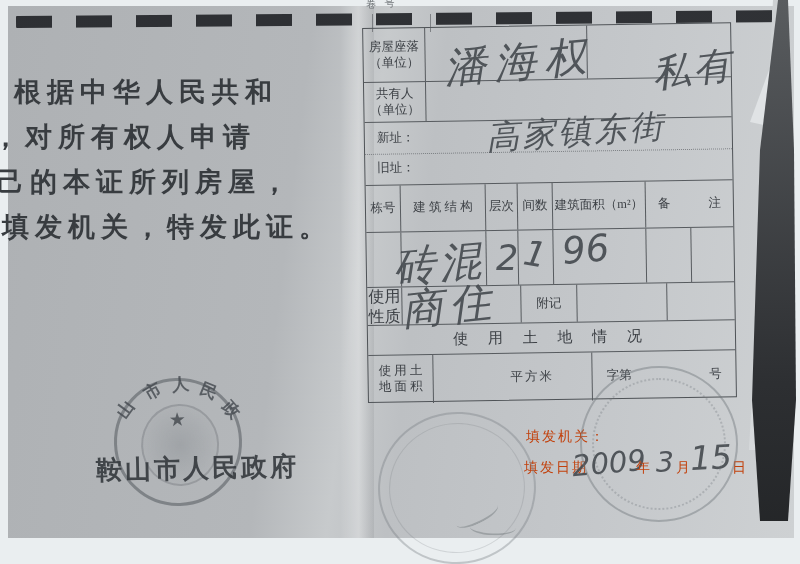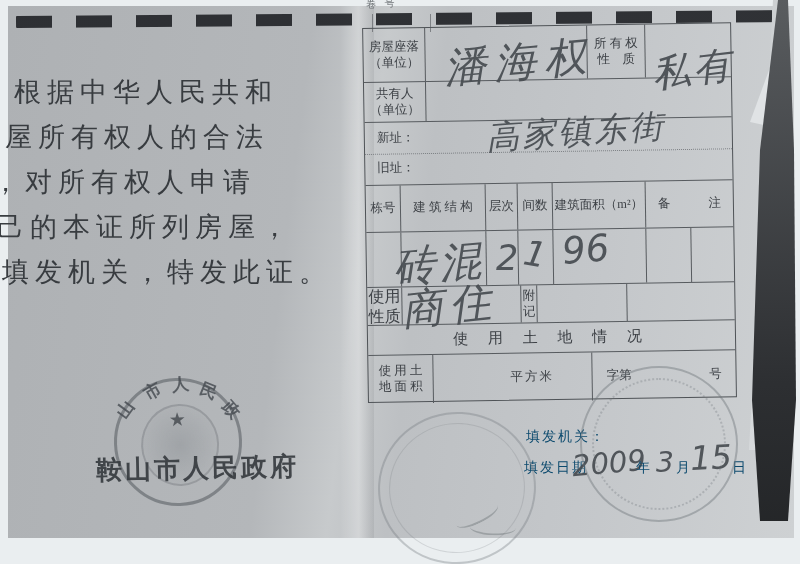--- a/index.html
+++ b/index.html
@@ -15,21 +15,21 @@
        background:linear-gradient(90deg,rgba(255,255,255,0) 0%,rgba(255,255,255,.28) 55%,rgba(60,63,66,.10) 100%);}
 
   
   .dashes{position:absolute;left:16px;top:13px;width:776px;height:12px;
        background:repeating-linear-gradient(90deg,#24262a 0 36px,rgba(0,0,0,0) 36px 60px);
        transform:rotate(-0.45deg);opacity:.93;border-radius:1px;}
   .stub{position:absolute;width:1px;height:18px;background:#5a5e62;opacity:.65;}
 
   
   .ltext{position:absolute;left:0;top:70px;width:352px;overflow:hidden;
-       color:#383c40;font-weight:normal;font-size:27px;}
+       color:#383c40;font-weight:bold;font-size:27px;}
   .ltext div{height:45px;line-height:44px;letter-spacing:6px;white-space:nowrap;}
 
   
   .seal{position:absolute;left:114px;top:378px;width:128px;height:128px;transform:rotate(-2deg);}
   .seal .ring{position:absolute;inset:0;border:3px solid rgba(84,89,94,.55);border-radius:50%;}
   .seal .emblem{position:absolute;left:27px;top:26px;width:74px;height:78px;border-radius:50%;
        border:2px solid rgba(108,113,118,.35);
        background:radial-gradient(rgba(118,123,128,.30),rgba(118,123,128,.05) 70%);}
   .seal .star{position:absolute;left:50%;top:30px;transform:translateX(-50%);
        font-family:"DejaVu Sans",sans-serif;font-size:19px;color:rgba(66,71,76,.8);}
@@ -52,21 +52,21 @@
   .v2{flex-direction:column;}
   .grow{flex:1;}
   .hdr{font-size:13px;}
   .relcell{position:relative;}
 
   
   .hw{position:absolute;font-family:"DejaVu Sans",sans-serif;font-style:italic;
       color:#474c51;white-space:nowrap;opacity:.92;}
 
   
-  .blabel{position:absolute;font-size:14px;letter-spacing:2px;color:#0c4a6e;}
+  .blabel{position:absolute;font-size:14px;letter-spacing:2px;color:#c2410c;}
 
   
   .fseal{position:absolute;border-radius:50%;}
   .fseal-a{left:378px;top:412px;width:154px;height:148px;
       border:2px solid rgba(112,118,123,.34);transform:rotate(-8deg);}
   .fseal-a .inner{position:absolute;inset:9px;border:1px solid rgba(112,118,123,.22);border-radius:50%;}
   .fseal-b{left:580px;top:366px;width:154px;height:152px;
       border:2px solid rgba(108,114,119,.42);}
   .fseal-b .inner{position:absolute;inset:10px;border:2px dotted rgba(108,114,119,.30);border-radius:50%;}
   .scribble{position:absolute;width:46px;height:14px;border-bottom:2px solid rgba(90,96,100,.35);
@@ -89,21 +89,20 @@
 
   <div class="doc"></div>
   <div class="spine"></div>
 
   <div class="dashes"></div>
   <div class="stub" style="left:372px;top:14px;"></div>
   <div class="stub" style="left:430px;top:14px;"></div>
 
   <div class="ltext">
     <div style="margin-left:14px">根据中华人民共和</div>
-    <div style="margin-left:5px">屋所有权人的合法</div>
     <div style="margin-left:-8px">，对所有权人申请</div>
     <div style="margin-left:-3px">己的本证所列房屋，</div>
     <div style="margin-left:2px">填发机关，特发此证。</div>
   </div>
 
   <div class="seal">
     <div class="ring"></div>
     <div class="emblem"></div>
     <span class="star">★</span>
     <span class="arc" style="left:4px;top:18px;transform:rotate(-52deg)">山</span>
@@ -117,24 +116,20 @@
   <div class="vol">卷 号</div>
 
   <div class="form">
 
     <div class="row" style="height:54px">
       <div class="cell v2" style="width:62px">
         <span>房屋座落</span>
         <span>（单位）</span>
       </div>
       <div class="cell" style="width:162px"></div>
-      <div class="cell v2" style="width:58px">
-        <span>所 有 权</span>
-        <span>性　质</span>
-      </div>
       <div class="cell grow"></div>
     </div>
 
     <div class="row" style="height:40px">
       <div class="cell v2" style="width:62px">
         <span>共有人</span>
         <span>（单位）</span>
       </div>
       <div class="cell grow"></div>
     </div>
@@ -178,21 +173,21 @@
       <div class="cell" style="width:45px"></div>
       <div class="cell grow"></div>
     </div>
 
     <div class="row" style="height:38px">
       <div class="cell v2" style="width:35px;font-size:16px">
         <span>使用</span>
         <span>性质</span>
       </div>
       <div class="cell" style="width:119px"></div>
-      <div class="cell" style="width:16px">
+      <div class="cell" style="width:56px">
         <span>附记</span>
       </div>
       <div class="cell" style="width:90px"></div>
       <div class="cell grow"></div>
     </div>
 
     <div class="row" style="height:30px">
       <div class="cell grow" style="font-size:15px;letter-spacing:8px">
         <span>使 用 土 地 情 况</span>
       </div>

